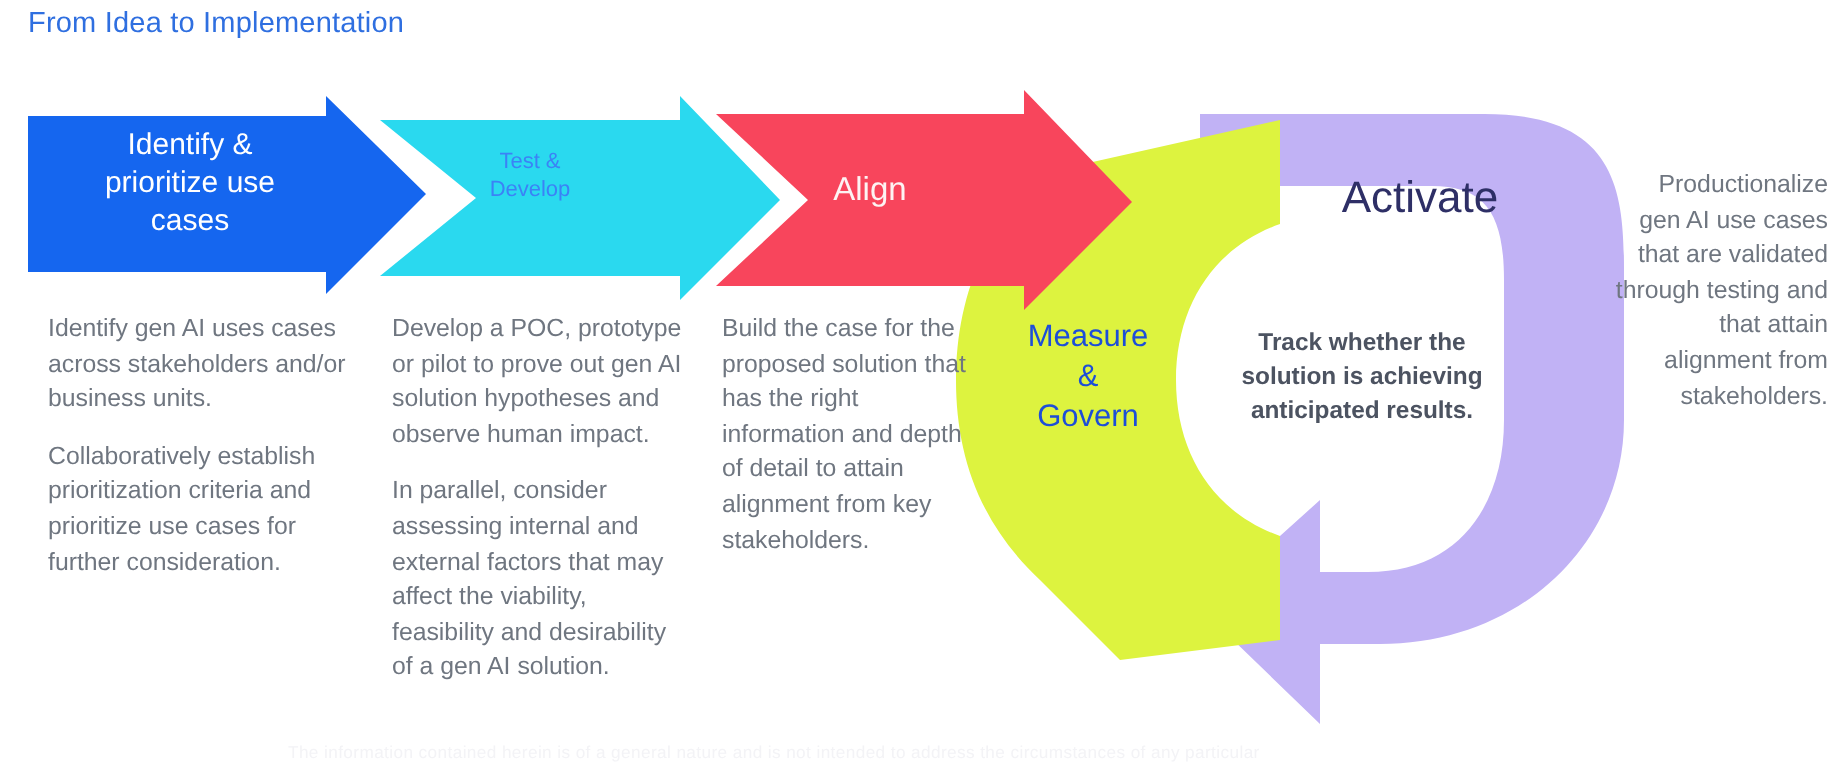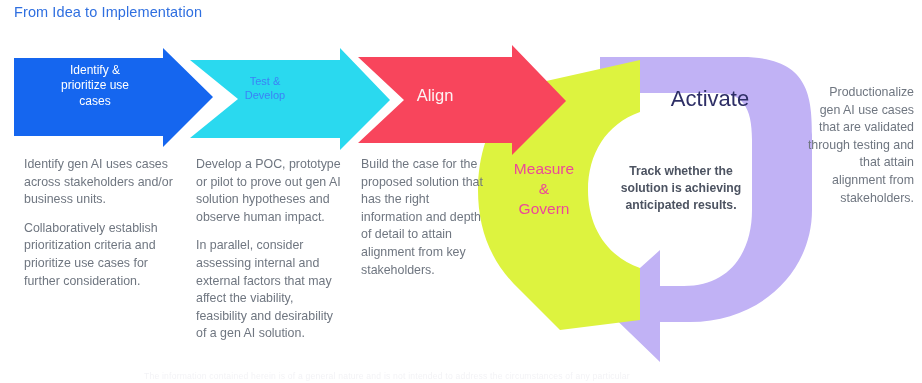--- a/index.html
+++ b/index.html
@@ -47,37 +47,37 @@
   
   .step-label {
     position: absolute;
     text-align: center;
     line-height: 1.28;
     font-weight: 400;
     pointer-events: none;
   }
   .step-label.s1 {
     left: 20px; top: 63px; width: 150px;
-    font-size: 12px; color: #ffffff;
+    font-size: 15px; color: #ffffff;
   }
   .step-label.s2 {
     left: 205px; top: 74px; width: 120px;
     font-size: 11px; color: #3b82f6;
   }
   .step-label.s3 {
     left: 375px; top: 85px; width: 120px;
     font-size: 16.5px; color: #fdf3f3;
   }
   .step-label.s4 {
     left: 620px; top: 85px; width: 180px;
     font-size: 22px; color: #2e2f66;
   }
   .step-label.s5 {
     left: 495px; top: 159px; width: 98px;
-    font-size: 15.5px; color: #ec4899; line-height: 1.3;
+    font-size: 15.5px; color: #1d4ed8; line-height: 1.3;
   }
 
   
   .body-text {
     position: absolute;
     color: #6f7680;
     font-size: 12.4px;
     line-height: 1.42;
   }
   .body-text p {

